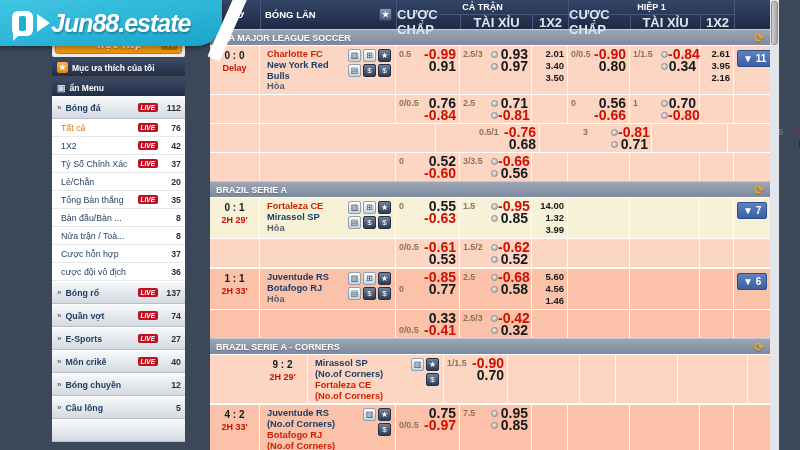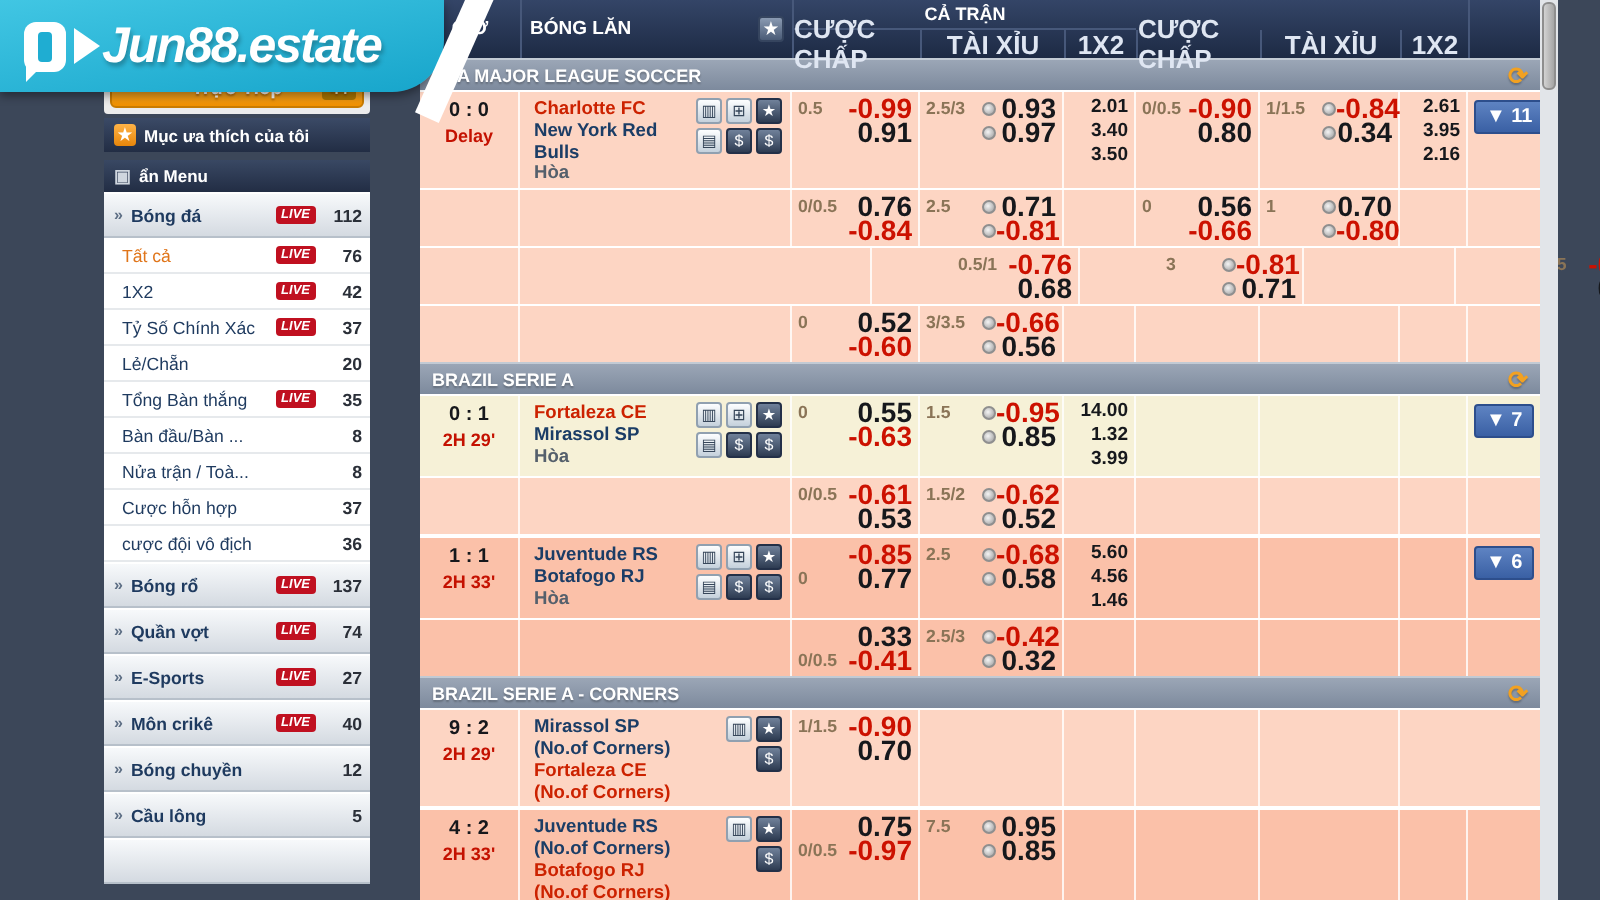--- a/index.html
+++ b/index.html
@@ -196,20 +196,21 @@
 </div>
 
 <div class="main">
   <div class="grid thead">
     <div class="th th-time span2 noborder">GIỜ</div>
     <div class="th th-match span2">
       <span>BÓNG LĂN</span>
       <span class="hstar">★</span>
     </div>
     <div class="th th-top" style="grid-column:3/6">CẢ TRẬN</div>
+    <div class="th th-top" style="grid-column:6/9">HIỆP 1</div>
     <div class="th span2" style="grid-column:9"></div>
     <div class="th th-sub" style="grid-column:3;grid-row:2">CƯỢC CHẤP</div>
     <div class="th th-sub" style="grid-column:4;grid-row:2">TÀI XỈU</div>
     <div class="th th-sub" style="grid-column:5;grid-row:2">1X2</div>
     <div class="th th-sub" style="grid-column:6;grid-row:2">CƯỢC CHẤP</div>
     <div class="th th-sub" style="grid-column:7;grid-row:2">TÀI XỈU</div>
     <div class="th th-sub" style="grid-column:8;grid-row:2">1X2</div>
   </div>
   <div id="tbody">
       <div class="lbar">
@@ -604,21 +605,21 @@
         <div class="cell c-x2"></div>
         <div class="cell c-hdp"></div>
         <div class="cell c-ou ou"></div>
         <div class="cell c-x2"></div>
         <div class="cell c-btn"></div>
       </div>
       <div class="lbar">
         <span>BRAZIL SERIE A - CORNERS</span>
         <span class="refresh">⟳</span>
       </div>
-      <div class="grid brow t-light" style="min-height: 44px;">
+      <div class="grid brow t-light" style="min-height: 44px; padding-left: 48px;">
         <div class="cell c-time">
           <div class="score">9 : 2</div>
           <div class="mtime">2H 29'</div>
         </div>
         <div class="cell c-teams">
           <div class="tname">Mirassol SP (No.of Corners)</div>
           <div class="tname red">Fortaleza CE (No.of Corners)</div>
           <div class="icons">
             <div class="irow">
               <span class="ic lt">▥</span>

